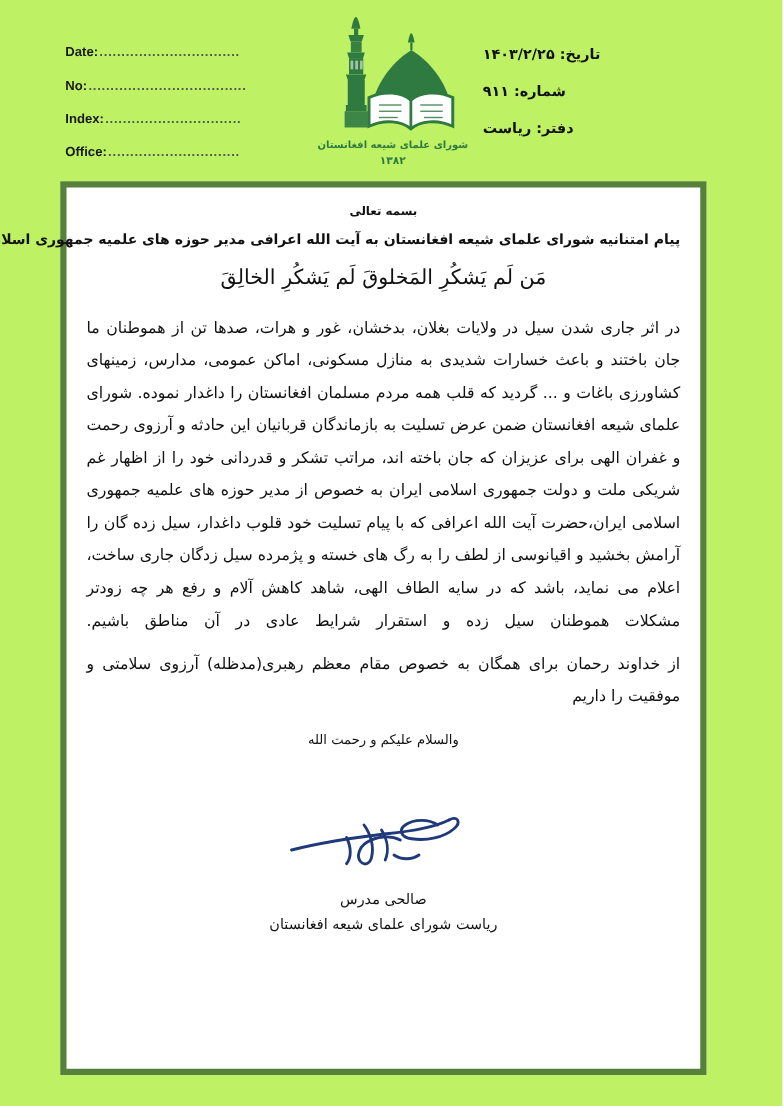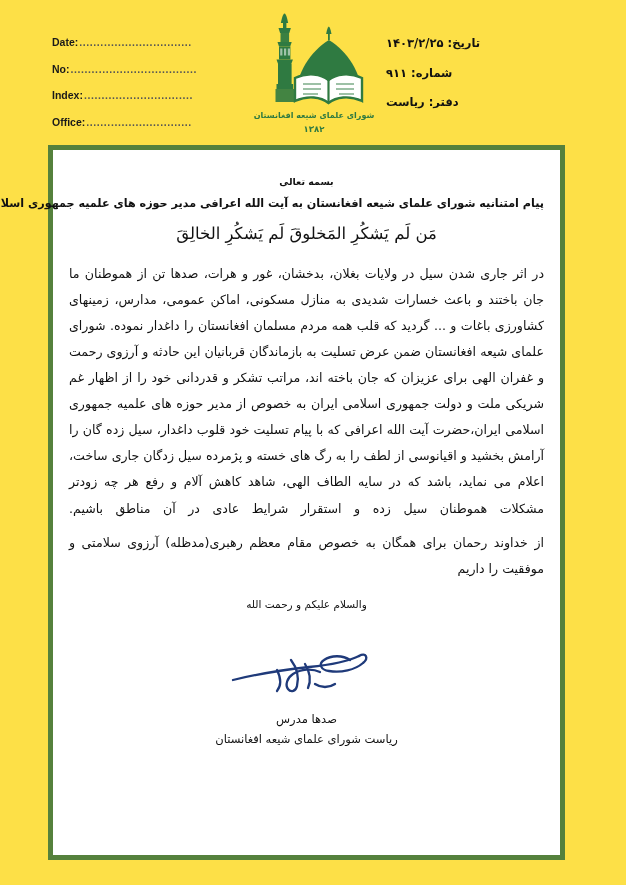--- a/index.html
+++ b/index.html
@@ -4,21 +4,21 @@
 <style>
   html, body {
     margin: 0;
     padding: 0;
     background: #ffffff;
   }
   .page {
     position: relative;
     width: 626px;
     height: 885px;
-    background: #fde047;
+    background: #bef264;
     overflow: hidden;
     font-family: "DejaVu Sans", sans-serif;
   }
 
   
   .letterhead {
     position: absolute;
     top: 0; left: 0;
     width: 626px;
     height: 145px;
@@ -109,21 +109,21 @@
     top: 145px;
     width: 517px;
     height: 715px;
     border: 5px solid #55813c;
     box-sizing: border-box;
     background: #ffffff;
   }
   .body-inner {
     position: absolute;
     inset: 0;
-    padding: 24px 16px 0 16px;
+    padding: 12px 16px 0 16px;
     direction: rtl;
   }
 
   .basmala {
     text-align: center;
     font-family: "DejaVu Sans", sans-serif;
     font-size: 9.5px;
     font-weight: bold;
     color: #111;
     margin: 2px 0 9px 0;
@@ -296,20 +296,20 @@
             <g fill="none" stroke="#1f3a7a" stroke-width="2.3" stroke-linecap="round" stroke-linejoin="round">
               <path d="M16 40 C 40 34, 66 30, 92 27 C 112 25, 130 22, 142 16"></path>
               <path d="M142 16 C 149 12, 152 18, 146 23 C 138 30, 124 33, 112 31 C 104 30, 101 24, 107 20 C 114 15, 126 15, 133 20"></path>
               <path d="M74 20 C 80 28, 82 38, 80 46 C 79 51, 74 53, 71 49 C 68 45, 70 38, 76 34 C 84 29, 95 28, 103 32"></path>
               <path d="M88 24 C 93 32, 94 41, 91 48"></path>
               <path d="M60 30 C 64 38, 64 46, 60 51"></path>
               <path d="M98 44 C 104 48, 112 48, 118 44"></path>
             </g>
           </svg>
         </div>
-        <div class="signer-name">صدها مدرس</div>
+        <div class="signer-name">صالحی مدرس</div>
         <div class="signer-title">ریاست شورای علمای شیعه افغانستان</div>
       </div>
 
     </div>
   </div>
 
 </div>
 
 </body></html>

